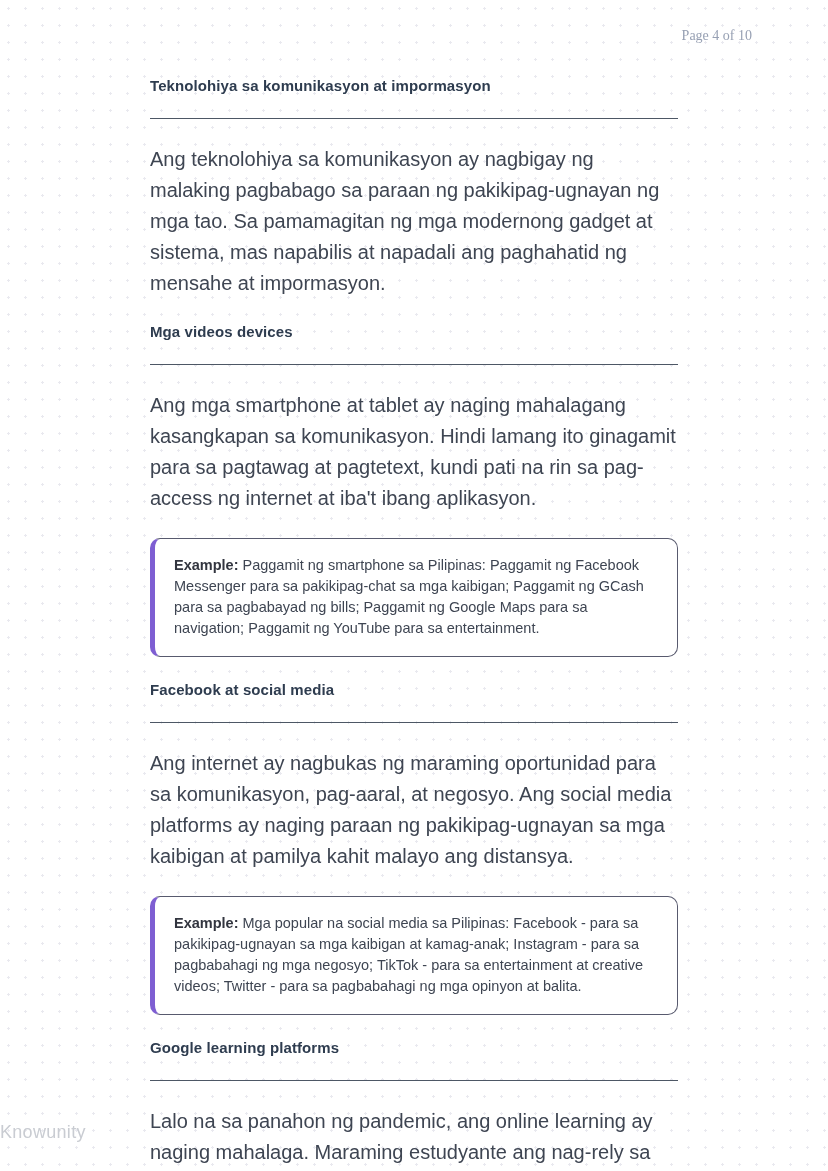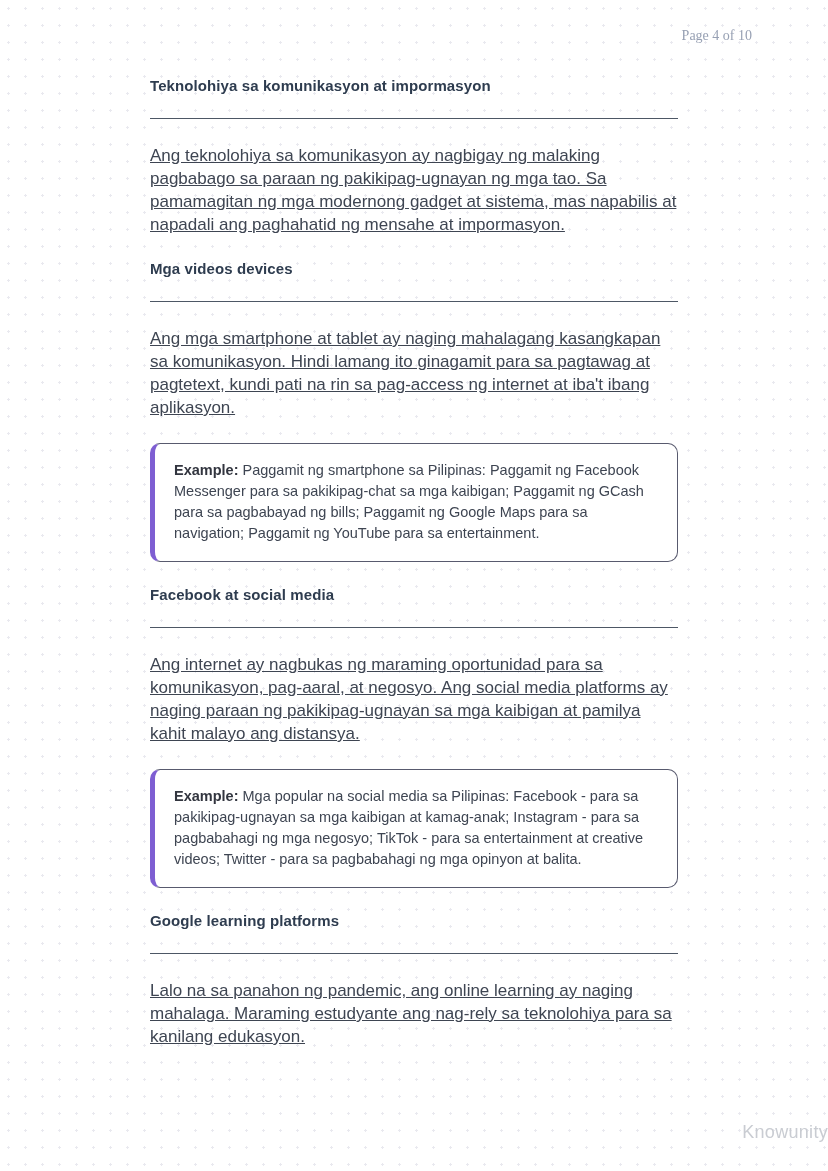--- a/index.html
+++ b/index.html
@@ -44,24 +44,23 @@
     color: #2e3c4f;
     letter-spacing: 0.1px;
   }
 
   .section-heading.first {
     margin-top: 0;
   }
 
   .para {
     margin-top: 25px;
-    font-size: 17px;
-    line-height: 23px;
+    font-size: 20px;
+    line-height: 31px;
     color: #3e4552;
-    text-decoration: underline;
   }
 
   .example-box {
     margin-top: 24px;
     background: #ffffff;
     border: 1px solid #585a6e;
     border-left: 5px solid #7e5ed2;
     border-radius: 10px;
     padding: 16px 20px 17px 19px;
     font-size: 14.5px;
@@ -73,21 +72,21 @@
     font-weight: bold;
     color: #32353f;
     margin-right: 4px;
   }
 
   .watermark {
     position: absolute;
     top: 1122px;
     left: 0;
     width: 100%;
-    text-align: right;
+    text-align: left;
     font-size: 18px;
     color: #c9ccd2;
     letter-spacing: 0.3px;
   }
 </style>
 </head>
 <body>
 
 <div class="page">
 

